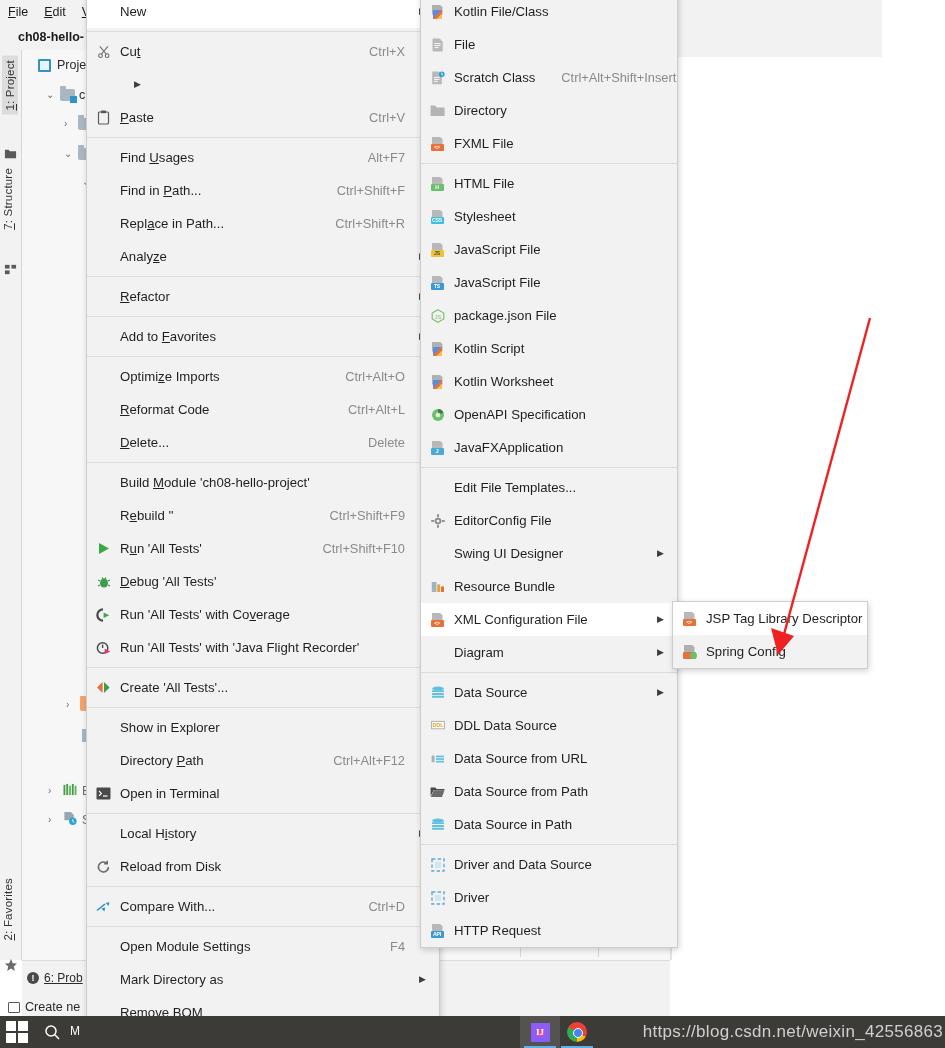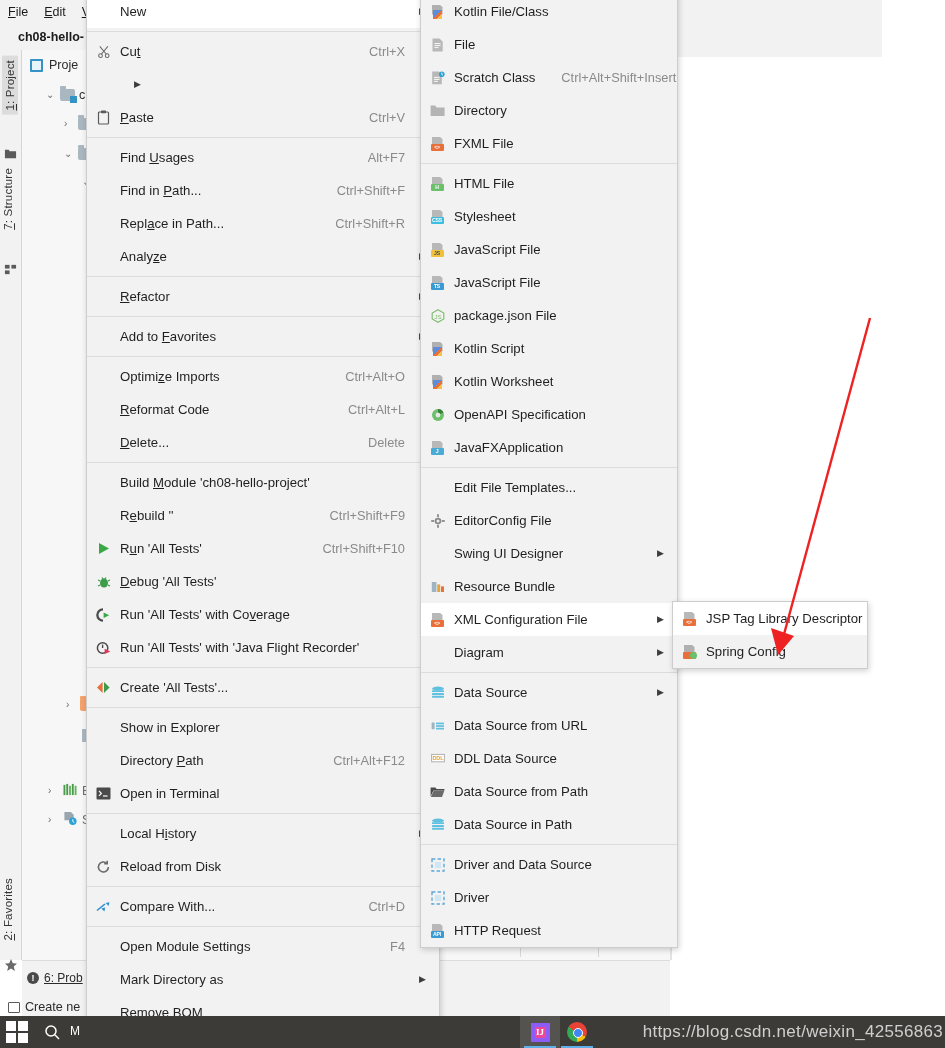--- a/index.html
+++ b/index.html
@@ -49,21 +49,21 @@
   }
   .vtab.sel { background: #dcdcdc; padding: 4px 2px; }
   .vtab u { text-decoration: underline; }
   .vicon { position: absolute; left: 4px; width: 13px; height: 13px; }
 
   .ide-project-panel {
     position: absolute; left: 22px; top: 50px; width: 648px; height: 910px;
     background: #f7f7f7;
   }
   .proj-header {
-    position: absolute; left: 8px; top: 8px;
+    position: absolute; left: 16px; top: 8px;
     font-size: 12.5px; color: #2b2b2b;
     display: flex; align-items: center; gap: 6px;
   }
   .proj-header .sq {
     width: 13px; height: 13px; background: #e8f4fb;
     border: 2px solid #3592c4; border-radius: 1px;
   }
   .tree-row {
     position: absolute; display: flex; align-items: center;
     gap: 4px; font-size: 12.5px; color: #2b2b2b; white-space: nowrap;
@@ -134,21 +134,21 @@
     position: absolute; top: 0; width: 40px; height: 32px;
     display: flex; align-items: center; justify-content: center;
   }
   .tb-app.active { background: #555350; }
   .tb-app .underline {
     position: absolute; bottom: 0; left: 4px; width: 32px; height: 2px;
     background: #5fb0e8;
   }
   .ij-icon {
     width: 19px; height: 19px; background: #ec4899;
-    border: 4px solid #8b5cf6; display: flex;
+    border: 6px solid #8b5cf6; display: flex;
     align-items: center; justify-content: center;
     color: #fff; font-size: 9px; font-weight: bold;
     font-family: "Liberation Serif", serif;
   }
   .chrome-icon {
     width: 20px; height: 20px; border-radius: 50%;
     background: conic-gradient(#ea4335 0 33%, #fbbc05 33% 50%, #34a853 50% 83%, #ea4335 83% 100%);
     position: relative;
   }
   .chrome-icon::after {
@@ -796,44 +796,44 @@
               <rect x="1" y="7" width="12" height="1.9" rx=".4"></rect>
               <rect x="1" y="9.8" width="12" height="1.9" rx=".4"></rect>
             </g>
           </svg>
         </span>
         <span class="mi-label">Data Source</span>
         <span class="mi-arrow">▶</span>
       </div>
       <div class="menu-item">
         <span class="mi-icon">
+          <svg width="14" height="13" viewBox="0 0 14 13">
+            <rect x="0.6" y="2.4" width="12.8" height="7.4" fill="#ffffff" stroke="#b0b0b0" stroke-width="1"></rect>
+            <text x="7" y="8.2" font-size="5.4" fill="#e0a030" text-anchor="middle" font-weight="bold" font-family="Liberation Sans">DDL</text>
+          </svg>
+        </span>
+        <span class="mi-label">DDL Data Source</span>
+        <span class="mi-arrow"></span>
+      </div>
+      <div class="menu-item">
+        <span class="mi-icon">
           <svg width="14" height="12" viewBox="0 0 14 12">
             <rect x="0.6" y="2.6" width="3" height="6.6" rx=".6" fill="#9fb4c0"></rect>
             <g fill="#5fc0e0">
               <rect x="5" y="2.6" width="8" height="1.7"></rect>
               <rect x="5" y="5.2" width="8" height="1.7"></rect>
               <rect x="5" y="7.8" width="8" height="1.7"></rect>
             </g>
           </svg>
         </span>
         <span class="mi-label">Data Source from URL</span>
         <span class="mi-arrow"></span>
       </div>
       <div class="menu-item">
         <span class="mi-icon">
-          <svg width="14" height="13" viewBox="0 0 14 13">
-            <rect x="0.6" y="2.4" width="12.8" height="7.4" fill="#ffffff" stroke="#b0b0b0" stroke-width="1"></rect>
-            <text x="7" y="8.2" font-size="5.4" fill="#e0a030" text-anchor="middle" font-weight="bold" font-family="Liberation Sans">DDL</text>
-          </svg>
-        </span>
-        <span class="mi-label">DDL Data Source</span>
-        <span class="mi-arrow"></span>
-      </div>
-      <div class="menu-item">
-        <span class="mi-icon">
           <svg width="15" height="12" viewBox="0 0 15 12">
             <path d="M0.6 1.4h4.8l1.2 1.6h7.8v1.4H3.4L0.6 10.6z" fill="#4a4a4a"></path>
             <path d="M3.8 4.6h10.6L12 11H0.8z" fill="#6a6a6a"></path>
           </svg>
         </span>
         <span class="mi-label">Data Source from Path</span>
         <span class="mi-arrow"></span>
       </div>
       <div class="menu-item">
         <span class="mi-icon">

